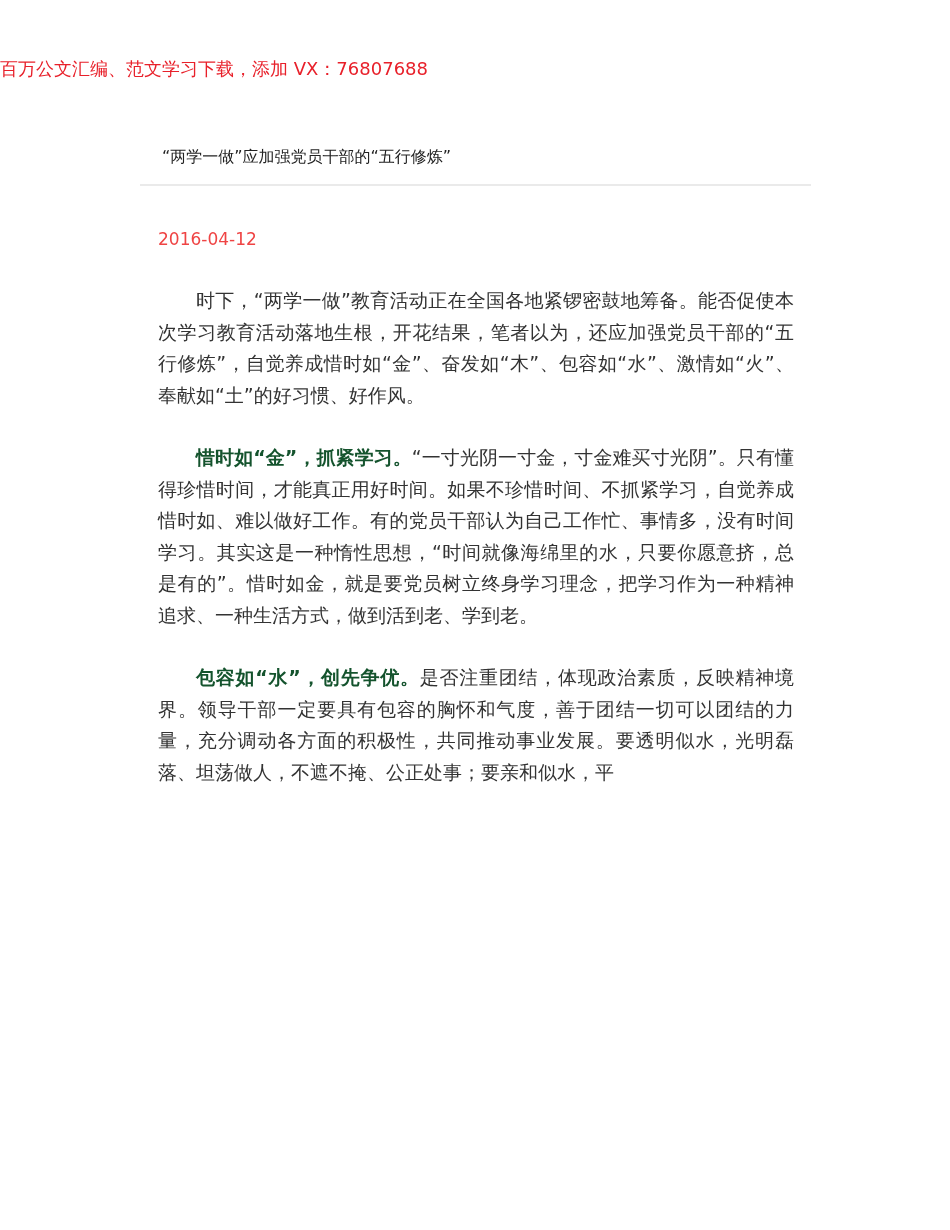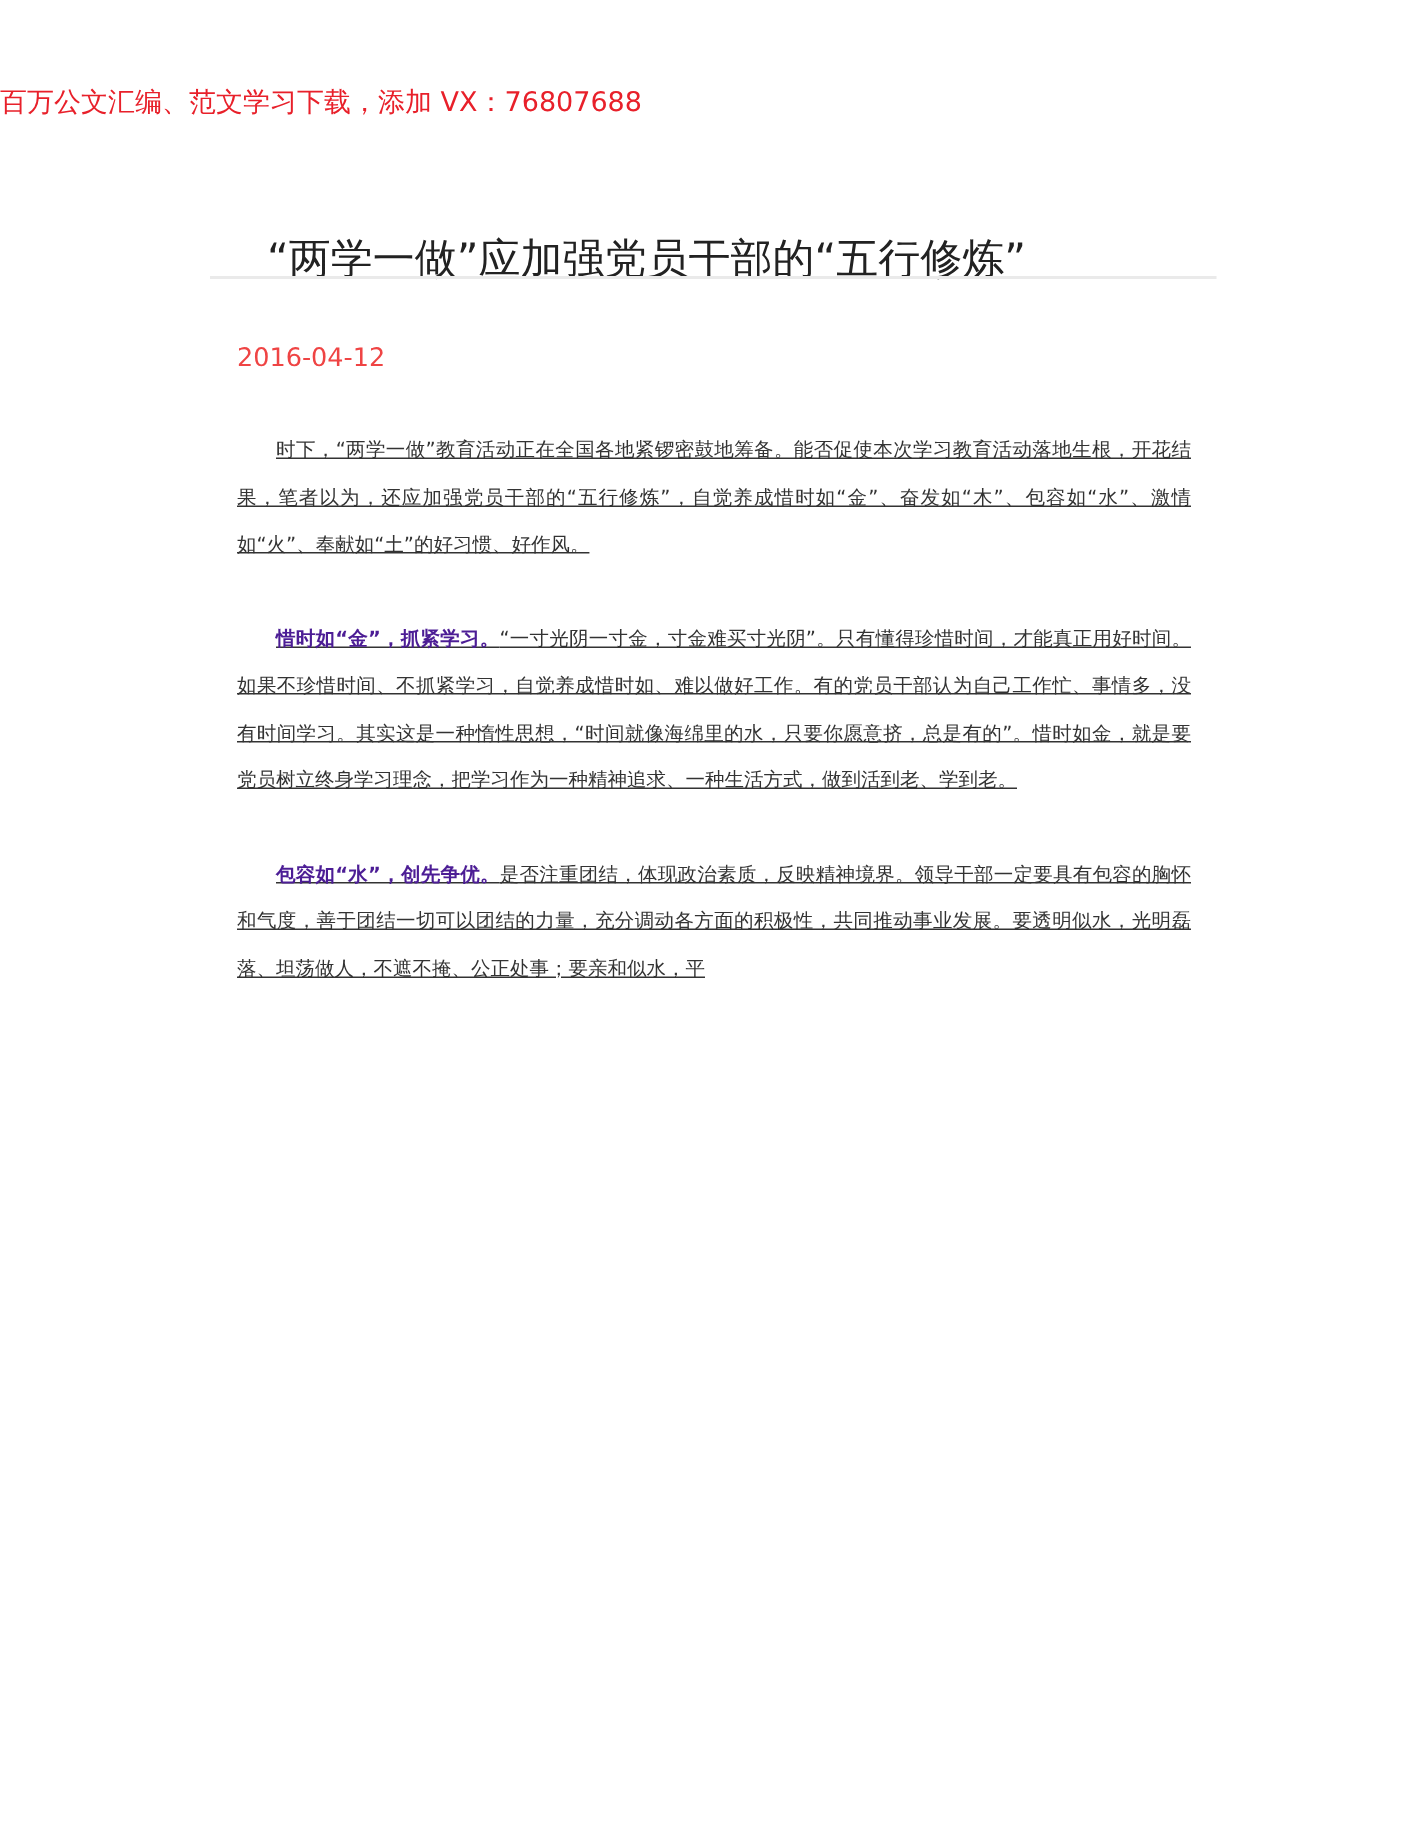--- a/index.html
+++ b/index.html
@@ -7,40 +7,40 @@
     width: 950px; height: 1230px; position: relative; overflow: hidden;
     font-family: "DejaVu Sans", "Liberation Sans", sans-serif;
     color: #333333;
   }
   .banner {
     position: absolute; top: 56px; left: 0; width: 950px;
     text-align: left; color: #e8202a; font-size: 18px; line-height: 26px;
   }
   .title {
     position: absolute; top: 140px; left: 162px;
-    font-size: 28px; line-height: 34px; color: #222222; font-weight: normal;
-    margin: 16px; letter-spacing: 0px;
+    font-size: 16px; line-height: 34px; color: #222222; font-weight: normal;
+    margin: 0; letter-spacing: 0px;
   }
   .divider {
     position: absolute; top: 184px; left: 140px; width: 671px; height: 0;
     border-top: 2px solid #eaeaea;
   }
   .date {
     position: absolute; top: 227px; left: 158px;
     font-size: 17px; line-height: 24px; color: #ef4444;
   }
   .content {
     position: absolute; top: 285px; left: 158px; width: 636px;
   }
   .para {
     margin: 0 0 31px 0;
-    font-size: 13px; line-height: 31.5px; color: #333333;
-    text-indent: 2em; text-align: justify; text-decoration: underline;
+    font-size: 19px; line-height: 31.5px; color: #333333;
+    text-indent: 2em; text-align: justify;
   }
-  .para b { font-weight: bold; color: #4c1d95; }
+  .para b { font-weight: bold; color: #14532d; }
 </style>
 </head>
 <body>
 
 <div class="banner">百万公文汇编、范文学习下载，添加 VX：76807688</div>
 
 <h1 class="title">“两学一做”应加强党员干部的“五行修炼”</h1>
 <div class="divider"></div>
 <div class="date">2016-04-12</div>
 

